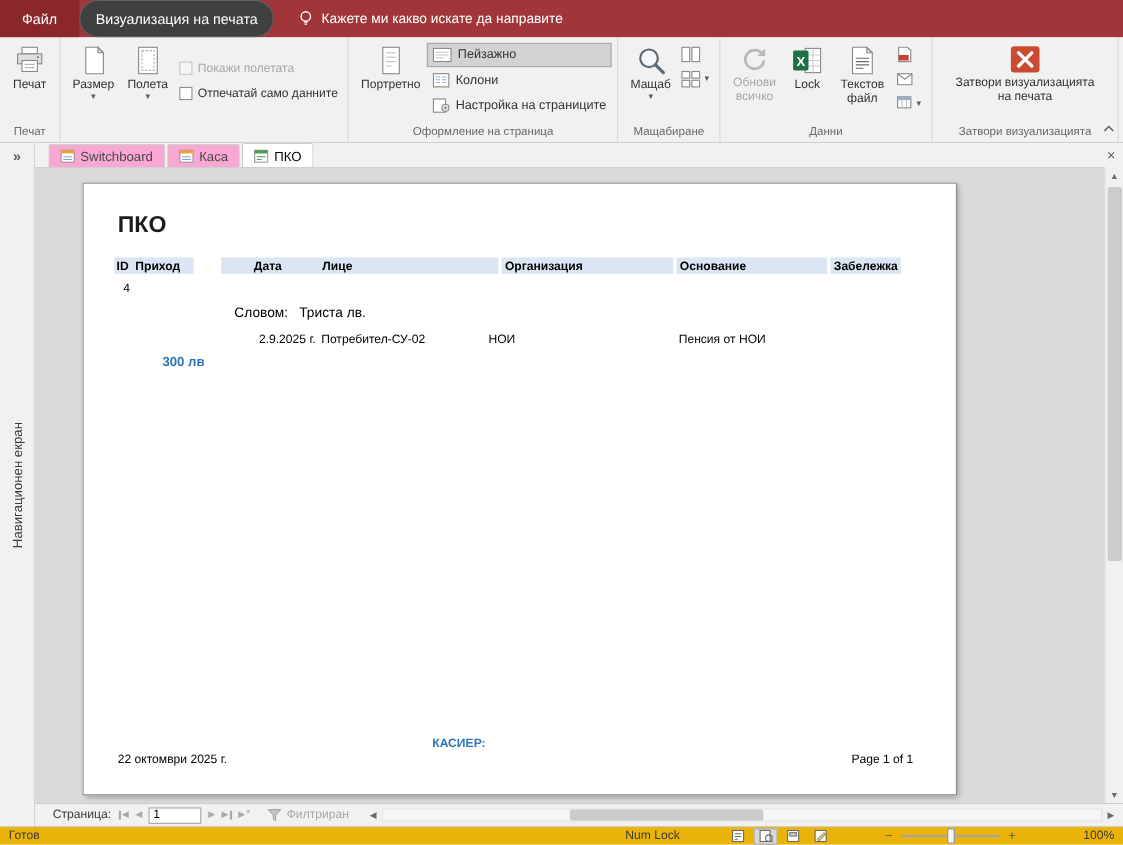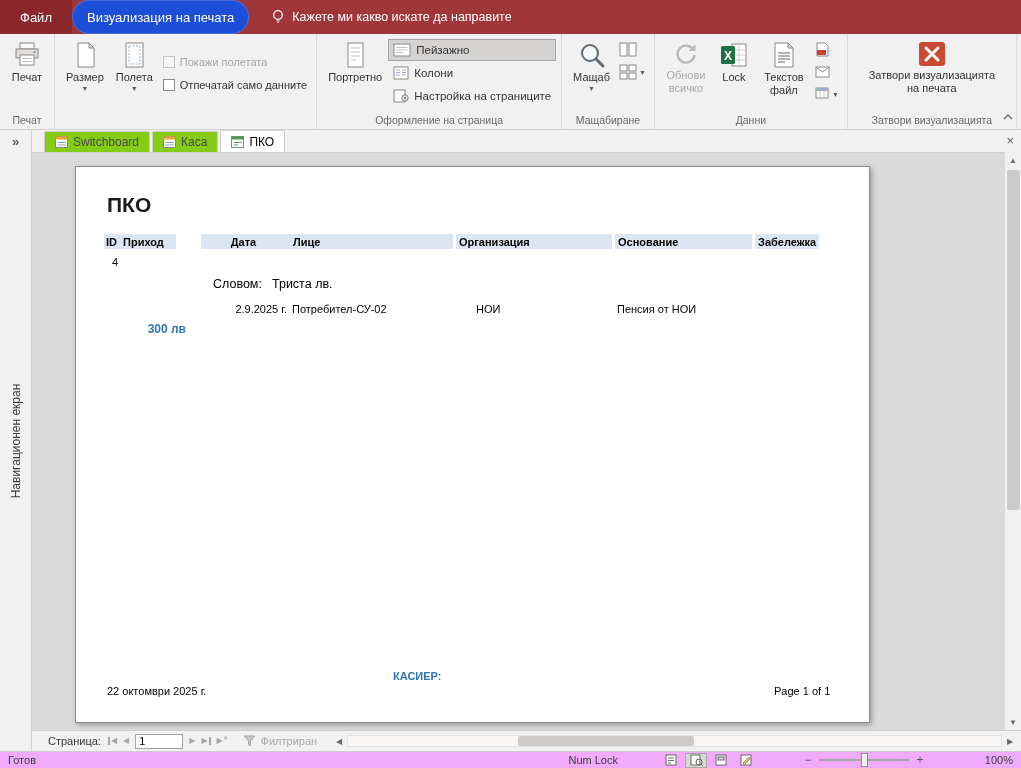--- a/index.html
+++ b/index.html
@@ -4,21 +4,21 @@
 <style>
   * { box-sizing: border-box; margin: 0; padding: 0; }
   html,body { width:1021px; height:768px; overflow:hidden; }
   body { font-family:"Liberation Sans", sans-serif; font-size:12px; background:#fff; color:#333; }
   .app { position:relative; width:1021px; height:768px; display:flex; flex-direction:column; }
 
   
   .titlebar { height:34px; background:#A0363A; display:flex; align-items:stretch; flex:none; }
   .file-tab { padding:0 20px; display:flex; align-items:center; background:#8A272B; color:#fff; font-size:13px; cursor:default; }
   .ribbon-tab { padding:0 15px; display:flex; align-items:center; color:#fff; font-size:13px; }
-  .ribbon-tab.active { background:#1d4ed8; box-shadow: inset 0 0 0 1px rgba(255,255,255,.18); border-radius: 17px; }
+  .ribbon-tab.active { background:#404040; box-shadow: inset 0 0 0 1px rgba(255,255,255,.18); border-radius: 17px; }
   .tellme { display:flex; align-items:center; gap:7px; color:#fff; font-size:12.5px; padding:0 16px; margin-left:6px; }
 
   
   .ribbon { height:96px; background:#f2f1f1; border-bottom:1px solid #d4d1cf; display:flex; position:relative; flex:none; }
   .rgroup { display:flex; flex-direction:column; border-right:1px solid #dcd9d7; }
   .rbody { flex:1; display:flex; align-items:flex-start; padding:4px 5px 0 5px; }
   .glabel { font-size:10.5px; color:#6b6966; text-align:center; padding:0 9px 3px; white-space:nowrap; }
   .bigbtn { display:flex; flex-direction:column; align-items:center; padding:2px 5px; min-width:44px; font-size:11px; color:#333; line-height:1.15; text-align:center; border:1px solid transparent; border-radius:2px; cursor:default; }
   .bigbtn svg { margin-bottom:2px; flex:none; }
   .bigbtn.disabled { color:#a9a7a5; }
@@ -35,21 +35,21 @@
   .collapse-ribbon { position:absolute; right:8px; bottom:5px; color:#6b6966; }
 
   
   .workarea { flex:1; display:flex; min-height:0; }
   .navstrip { width:32px; background:#f2f1f1; border-right:1px solid #d4d1cf; position:relative; flex:none; }
   .nav-expand { position:absolute; top:4px; left:0; right:0; text-align:center; color:#5c5a58; font-size:13px; font-weight:bold; cursor:default; }
   .nav-title { position:absolute; top:50%; left:50%; transform:translate(-50%,-50%) rotate(180deg); writing-mode:vertical-rl; font-size:12px; color:#3b3a39; white-space:nowrap; }
   .mainzone { flex:1; display:flex; flex-direction:column; min-width:0; }
 
   .tabstrip { height:22px; background:#f2f1f1; display:flex; align-items:flex-end; padding-left:12px; position:relative; flex:none; }
-  .dtab { display:flex; align-items:center; gap:5px; height:21px; padding:0 10px; font-size:12px; color:#494949; background:#84cc16; border:1px solid #cfccca; border-bottom:none; border-radius:2px 2px 0 0; margin-right:2px; cursor:default; }
+  .dtab { display:flex; align-items:center; gap:5px; height:21px; padding:0 10px; font-size:12px; color:#494949; background:#f9a8d4; border:1px solid #cfccca; border-bottom:none; border-radius:2px 2px 0 0; margin-right:2px; cursor:default; }
   .dtab.active { background:#fff; color:#000; height:22px; }
   .tab-close { position:absolute; right:7px; top:3px; font-size:13px; color:#5c5a58; cursor:default; }
 
   .docrow { flex:1; display:flex; min-height:0; }
   .docarea { flex:1; background:#dadada; position:relative; border-top:1px solid #cfccca; overflow:hidden; }
   .page { position:absolute; left:43px; top:13px; width:795px; height:557px; background:#fff; border:1px solid #8c8c8c; box-shadow:2px 2px 5px rgba(0,0,0,0.3); }
   .abs { position:absolute; white-space:nowrap; }
   .rpt-title { left:31px; top:26px; font-size:21px; font-weight:bold; color:#1c1c1c; }
   .hcell { position:absolute; top:67px; height:15px; background:#dce6f2; font-size:11px; font-weight:bold; color:#000; display:flex; align-items:center; }
   .body11 { font-size:11px; color:#000; }
@@ -68,21 +68,21 @@
   .navbtn .bar { width:2px; height:8px; background:#a9a7a5; display:inline-block; }
   .navbtn .star { font-size:10px; color:#a9a7a5; line-height:1; }
   .pageinput { width:48px; height:15px; border:1px solid #a5a3a1; font:11px "Liberation Sans", sans-serif; padding:0 3px; margin:0 3px; }
   .filterarea { display:flex; align-items:center; gap:5px; margin-left:12px; color:#a9a7a5; }
   .hscroll { flex:1; display:flex; align-items:center; height:16px; margin:0 3px 0 14px; }
   .harrow { width:16px; text-align:center; font-size:8px; color:#6b6966; cursor:default; }
   .htrack { flex:1; height:12px; background:#f7f6f5; border:1px solid #e4e2e0; position:relative; }
   .hthumb { position:absolute; left:26%; width:27%; top:0; bottom:0; background:#cdcbc9; border-radius:2px; }
 
   
-  .statusbar { height:17px; background:#f0abfc; border-top:1px solid #cfccca; display:flex; align-items:center; font-size:11px; color:#3b3a39; padding:0 8px; flex:none; }
+  .statusbar { height:17px; background:#eab308; border-top:1px solid #cfccca; display:flex; align-items:center; font-size:11px; color:#3b3a39; padding:0 8px; flex:none; }
   .sb-spacer { flex:1; }
   .numlock { margin-right:42px; }
   .vicons { display:flex; align-items:center; gap:3px; margin-right:46px; }
   .vicon { width:22px; height:15px; display:flex; align-items:center; justify-content:center; border:1px solid transparent; cursor:default; }
   .vicon.active { background:#dad8d6; border-color:#a9a7a5; }
   .zoomctl { display:flex; align-items:center; gap:6px; }
   .zoomsign { font-size:12px; color:#5c5a58; width:10px; text-align:center; cursor:default; }
   .ztrack { width:90px; height:2px; background:#a9a7a5; position:relative; }
   .zthumb { position:absolute; left:42px; top:-6px; width:7px; height:14px; background:#f5f4f3; border:1px solid #8f8d8b; }
   .zoomlabel { width:34px; text-align:right;margin-left:48px; }
@@ -377,21 +377,21 @@
             </div>
 
             <span class="abs body11" style="left:36px; top:89px;">4</span>
 
             <span class="abs blue" style="left:40px; top:110px; width:70px; text-align:right; font-size:12px; font-weight:bold;margin-top:45px;">300 лв</span>
             <span class="abs" style="left:137px; top:110px; font-size:12.5px; color:#000;">Словом:</span>
             <span class="abs" style="left:196px; top:110px; font-size:12.5px; color:#000;">Триста лв.</span>
 
             <span class="abs body11" style="left:147px; top:136px; width:64px; text-align:right;">2.9.2025 г.</span>
             <span class="abs body11" style="left:216px; top:136px;">Потребител-СУ-02</span>
-            <span class="abs body11" style="left:400px; top:136px;">НОИ</span>
+            <span class="abs body11" style="left:368px; top:136px;">НОИ</span>
             <span class="abs body11" style="left:541px; top:136px;">Пенсия от НОИ</span>
 
             <span class="abs blue" style="left:317px; top:503px; font-size:11px; font-weight:bold;">КАСИЕР:</span>
             <span class="abs body11" style="left:31px; top:518px;">22 октомври 2025 г.</span>
             <span class="abs body11" style="left:698px; top:518px;">Page 1 of 1</span>
           </div>
         </div>
 
         <div class="vscroll">
           <div class="scroll-arrow">▲</div>

